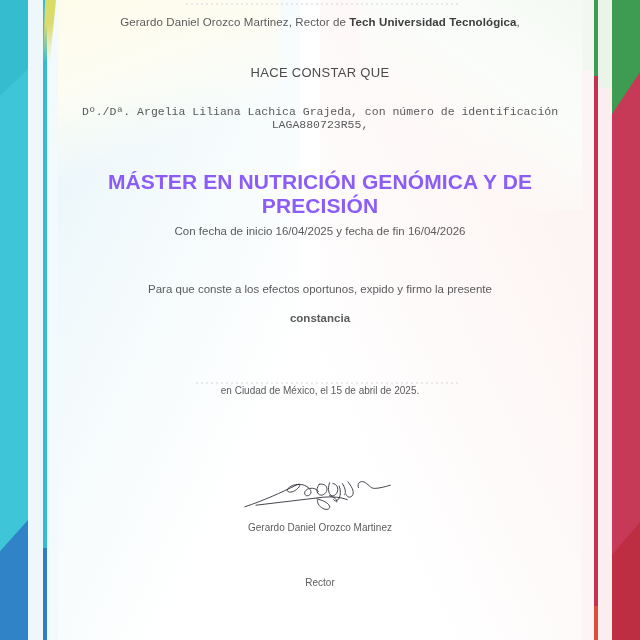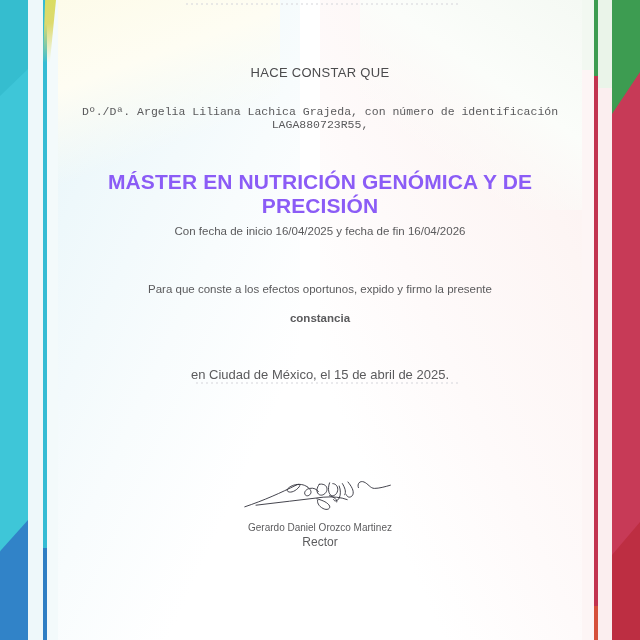--- a/index.html
+++ b/index.html
@@ -244,22 +244,22 @@
   .line-purpose-2 {
     position: absolute;
     top: 312px; left: 0; right: 0;
     font-size: 11.5px;
     color: #5a5a5c;
     font-weight: bold;
   }
 
   .line-place-date {
     position: absolute;
-    top: 367px; left: 0; right: 0;
-    font-size: 13px;
+    top: 385px; left: 0; right: 0;
+    font-size: 10px;
     color: #5a5a5c;
   }
 
   
   .signature-block {
     position: absolute;
     top: 470px; left: 0; right: 0;
   }
   .signature-mark {
     display: block;
@@ -267,23 +267,24 @@
     width: 160px;
     height: 48px;
   }
   .signature-name {
     margin-top: 2px;
     font-size: 10px;
     color: #5c5c5e;
     line-height: 15px;
   }
   .signature-role {
-    font-size: 12px;
+    font-size: 10px;
     color: #5c5c5e;
     line-height: 15px;
+    margin-top: 40px;
   }
 </style>
 </head>
 <body>
 
 <div class="certificate">
 
   <div class="paper-tint-left"></div>
   <div class="paper-tint-right"></div>
   <div class="paper-tint-topright"></div>
@@ -311,20 +312,23 @@
     <div class="line-crimson-thin"></div>
     <div class="line-green-thin"></div>
     <div class="line-crimson-tip"></div>
   </div>
 
   <div class="dotted-rule top"></div>
   <div class="dotted-rule middle"></div>
 
   <div class="content">
 
+    <div class="line-intro">
+      <span>Gerardo Daniel Orozco Martinez, Rector de </span><b>Tech Universidad Tecnológica</b><span>,</span>
+    </div>
 
     <div class="heading-declare">HACE CONSTAR QUE</div>
 
     <div class="line-identity">Dº./Dª. Argelia Liliana Lachica Grajeda, con número de identificación LAGA880723R55,</div>
 
 
     <div class="program-title">MÁSTER EN NUTRICIÓN GENÓMICA Y DE PRECISIÓN</div>
 
     <div class="line-dates">Con fecha de inicio 16/04/2025 y fecha de fin 16/04/2026</div>
 

